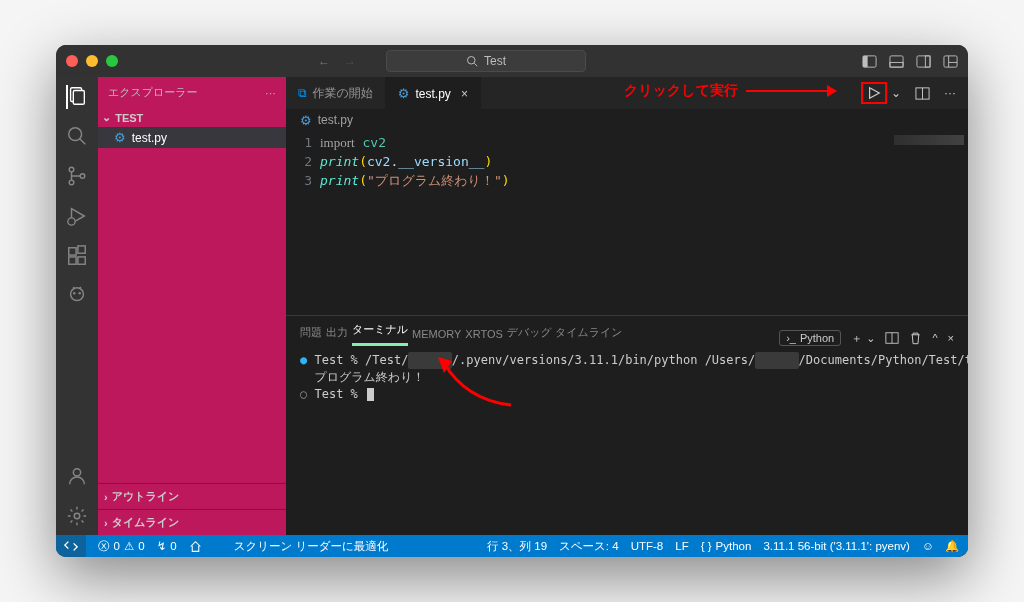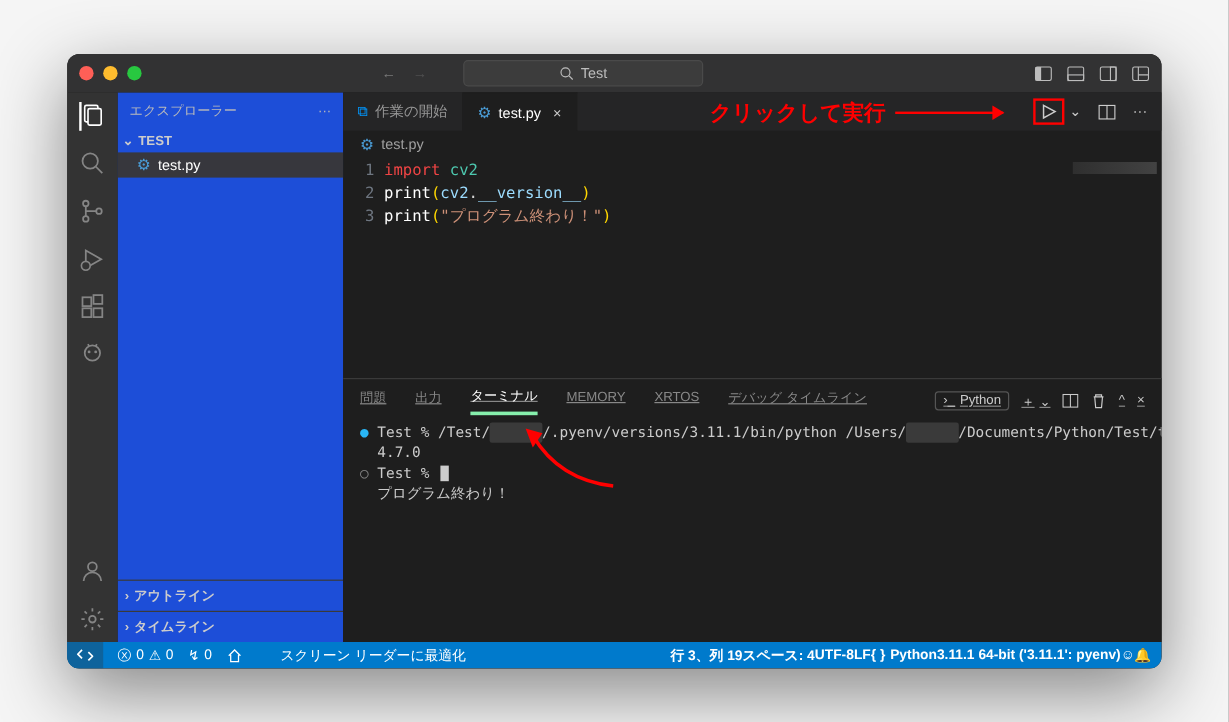--- a/index.html
+++ b/index.html
@@ -70,21 +70,21 @@
     gap:18px;
     color:#858585;
     position:relative;
   }
   .activity .selected { color:#fff; }
   .activity .selected::before { content:''; position:absolute; left:0; width:2px; height:24px; background:#fff; }
   .activity .bottom { margin-top:auto; margin-bottom:8px; display:flex; flex-direction:column; gap:18px; align-items:center;}
 
   .sidebar {
     width:188px;
-    background:#1d4ed8;
+    background:#be185d;
     display:flex;
     flex-direction:column;
     color:#ccc;
     font-size:12px;
   }
   .sidebar-header { display:flex; align-items:center; justify-content:space-between; padding:8px 10px; text-transform:none; color:#bbb; font-size:11px;}
   .sidebar-section { padding:3px 4px; display:flex; align-items:center; gap:4px; font-weight:600; font-size:11px; color:#ccc; cursor:pointer;}
   .chev { font-size:11px; color:#ccc; }
   .file-item {
     padding:3px 16px;
@@ -122,38 +122,38 @@
     font-family: "Menlo","Consolas",monospace;
     font-size:13px;
     position:relative;
     min-height:0;
     overflow:hidden;
   }
   .gutter { width:34px; text-align:right; padding:2px 8px 0 0; color:#6e7681;}
   .gutter div { line-height:19px; }
   .code { padding-top:2px; color:#d4d4d4;}
   .code div { line-height:19px; white-space:pre;}
-  .kw { color:#ef4444; }
+  .kw { color:#a3a3a3;font-family:Liberation Serif, serif; }
   .mod { color:#4ec9b0; }
-  .fn { color:#ffffff; }
+  .fn { color:#5eead4;font-style:italic; }
   .var { color:#9cdcfe; }
   .str { color:#ce9178; }
   .par { color:#ffd700;}
   .minimap { position:absolute; top:4px; right:4px; width:70px; height:10px; background:linear-gradient(90deg,#3a3a3a,#5a5a5a); opacity:0.6;}
 
   .panel {
     height:220px;
     border-top:1px solid #3a3a3a;
     display:flex;
     flex-direction:column;
     font-size:12px;
     color:#ccc;
     background:#1e1e1e;
   }
-  .panel-tabs { display:flex; align-items:center; gap:24px; padding:6px 14px 0 14px; color:#888; font-size:11px;text-decoration:underline;}
+  .panel-tabs { display:flex; align-items:flex-end; gap:4px; padding:6px 14px 0 14px; color:#888; font-size:11px;}
   .panel-tabs .pt { padding-bottom:6px; cursor:pointer;}
   .panel-tabs .pt.active { color:#fff; border-bottom:3px solid #86efac;}
   .panel-actions { margin-left:auto; display:flex; align-items:center; gap:10px; color:#ccc;}
   .panel-kind { border:1px solid #555; border-radius:3px; padding:1px 6px; display:flex; gap:4px; align-items:center; font-size:11px;}
 
   .terminal {
     flex:1;
     padding:6px 14px;
     font-family:"Menlo","Consolas",monospace;
     font-size:12px;
@@ -164,21 +164,21 @@
   .terminal .line { white-space:pre; line-height:17px;}
   .dot-blue { color:#29b6f6; }
   .dot-hollow { color:#888;}
   .redact { display:inline-block; background:#3a3a3a; color:transparent; border-radius:2px; }
   .cursor { display:inline-block; width:7px; height:13px; background:#ccc; vertical-align:middle; margin-left:2px;}
 
   
   .annot-top {
     position:absolute;
     top:37px; right:132px;
-    color:#ff0000; font-size:18px; font-weight:600;
+    color:#ff0000; font-size:14px; font-weight:600;
     display:flex; align-items:center; gap:8px;text-align:center;
   }
   .arrow-right { width:90px; height:2px; background:#ff0000; position:relative;}
   .arrow-right::after { content:''; position:absolute; right:-1px; top:-5px; border-left:10px solid #ff0000; border-top:6px solid transparent; border-bottom:6px solid transparent;}
   .annot-mid {
     position:absolute; top:365px; left:430px; color:#ff0000; font-size:17px; font-weight:600;
   }
   .curved-arrow { position:absolute; top:310px; left:380px; pointer-events:none;}
 
   
@@ -187,21 +187,21 @@
     background:#007acc;
     display:flex;
     align-items:center;
     color:#fff;
     font-size:11.5px;
     padding:0 8px;
     gap:12px;
   }
   .sb-item { display:flex; align-items:center; gap:4px; white-space:nowrap;}
   .sb-remote { background:#0e639c; margin:-4px 0 -4px -8px; padding:0 8px; height:22px; display:flex; align-items:center;}
-  .sb-right { margin-left:auto; display:flex; align-items:center; font-weight:bold;}
+  .sb-right { margin-left:auto; display:flex; align-items:center; gap:12px;}
 
   svg { display:block; }
 </style>
 </head>
 <body>
 
 <div class="window">
 
   <div class="titlebar">
     <div class="traffic">
@@ -381,23 +381,22 @@
               </svg>
             <svg width="13" height="14" viewBox="0 0 16 16">
                 <path d="M3 4h10M5 4V2h6v2M4 4l1 11h6l1-11" stroke="#ccc" fill="none" stroke-width="1.2"></path>
               </svg>
             <span>^</span>
             <span>×</span>
           </div>
         </div>
         <div class="terminal">
           <div class="line"><span class="dot-blue">●</span> <span>Test % </span><span>/Test/</span><span class="redact">xxxxxx</span><span>/.pyenv/versions/3.11.1/bin/python /Users/</span><span class="redact">xxxxxx</span><span>/Documents/Python/Test/test.py</span></div>
-          <div class="line">  <span>4.7.0</span></div>
+          <div class="line">  <span>プログラム終わり！</span></div>
           <div class="line"><span class="dot-hollow">○</span> <span>Test % </span><span class="cursor"></span></div>
-          <div class="line">  <span>プログラム終わり！</span></div>
         </div>
       </div>
 
     </div>
   </div>
 
   <div class="statusbar">
     <div class="sb-remote">
       <svg width="14" height="14" viewBox="0 0 16 16">
           <path d="M5 3 L1 7 L5 11 M11 5 L15 9 L11 13" stroke="#fff" stroke-width="1.6" fill="none"></path>
@@ -421,21 +420,21 @@
     <div class="sb-item" style="margin-left:20px;">スクリーン リーダーに最適化</div>
     <div class="sb-right">
       <span class="sb-item">行 3、列 19</span>
       <span class="sb-item">スペース: 4</span>
       <span class="sb-item">UTF-8</span>
       <span class="sb-item">LF</span>
       <span class="sb-item">
           <span>{ }</span> 
           <span>Python</span>
         </span>
-      <span class="sb-item">3.11.1 64-bit ('3.11.1': pyenv)</span>
+      <span class="sb-item">3.11.1 56-bit ('3.11.1': pyenv)</span>
       <span class="sb-item">☺</span>
       <span class="sb-item">🔔</span>
     </div>
   </div>
 
   <div class="annot-top">
     <span>クリックして実行</span>
     <div class="arrow-right"></div>
   </div>
   <svg class="curved-arrow" width="90" height="60">

